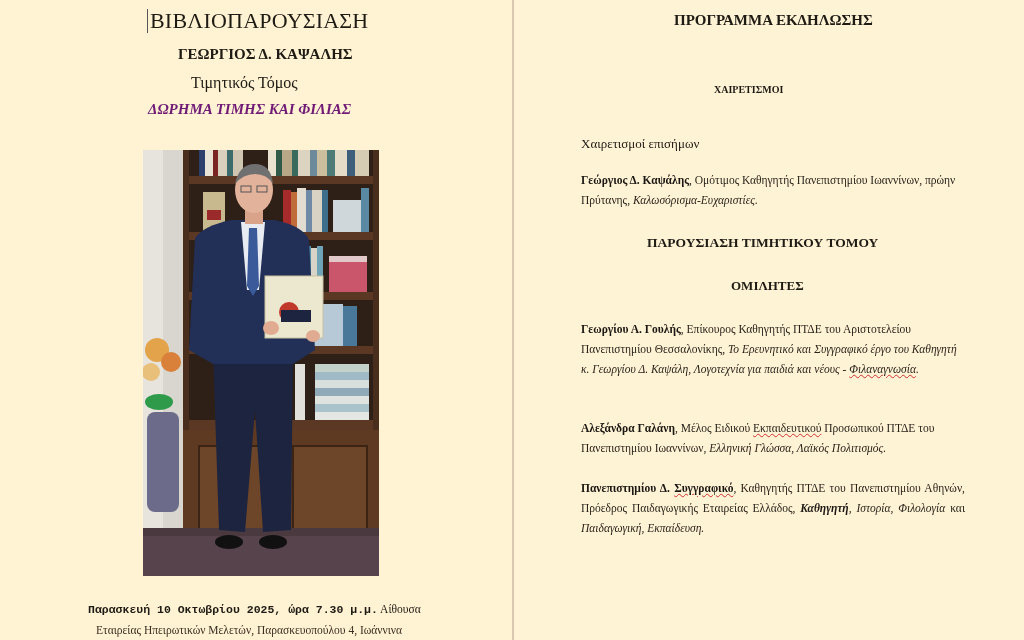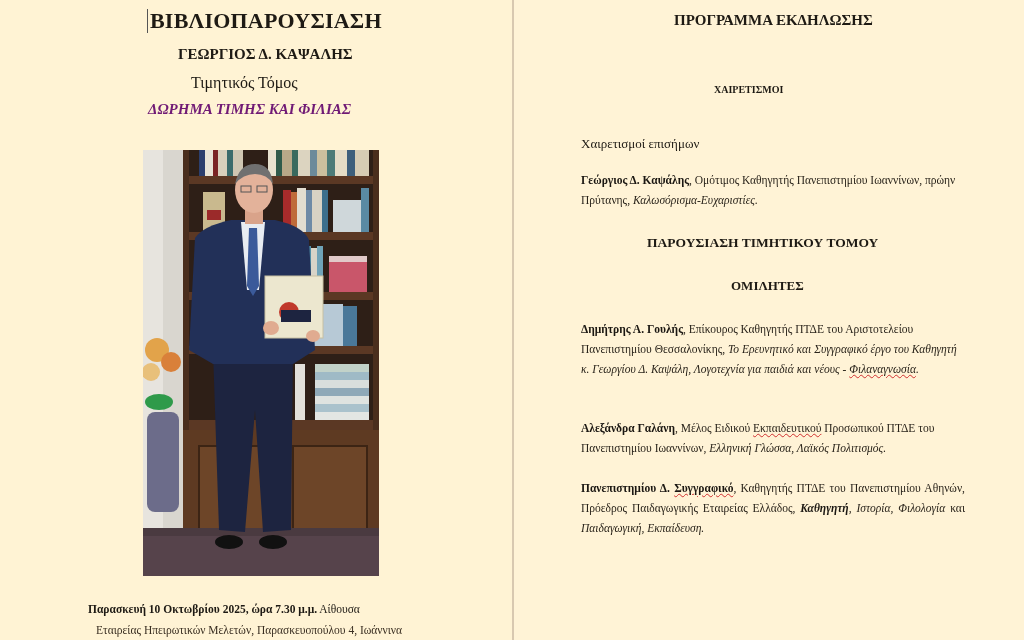--- a/index.html
+++ b/index.html
@@ -9,29 +9,29 @@
     font-family:"Liberation Serif","DejaVu Serif",serif;
     color:#1e1a14;
   }
   .page { position:absolute; top:0; height:640px; background:#fff3d4; }
   .page-left { left:0; width:512px; }
   .page-right { left:514px; width:510px; background:#fff3d6; }
   .divider { position:absolute; left:512px; top:0; width:2px; height:640px; background:#d8c8b0; }
 
   .t { position:absolute; white-space:nowrap; }
   .caret { position:absolute; left:147px; top:9px; width:1px; height:24px; background:#555; }
-  .title-main { left:150px; top:8px; font-size:22px; font-weight:bold; letter-spacing:0.2px; }
+  .title-main { left:150px; top:8px; font-size:22px; font-weight:normal; letter-spacing:0.2px; }
   .title-author { left:178px; top:46px; font-size:15px; font-weight:bold; }
   .title-vol { left:191px; top:74px; font-size:16px; font-weight:normal; }
   .title-red { left:148px; top:101px; font-size:15px; font-weight:bold; font-style:italic; color:#701a75; }
 
   .photo { position:absolute; left:143px; top:150px; width:236px; height:426px; overflow:hidden; background:#5a3b26; }
 
   .footer1 { left:88px; top:603px; font-size:11.5px; }
-  .footer1 b { font-weight:bold; }
+  .footer1 b { font-weight:bold;font-family:Liberation Mono, monospace; }
   .footer2 { left:96px; top:624px; font-size:11.5px; color:#3a2f22; }
 
   .r-h1 { left:674px; top:12px; font-size:15px; font-weight:bold; }
   .r-h2 { left:714px; top:84px; font-size:10px; font-weight:bold; }
   .r-h3 { left:581px; top:116px; font-size:13px; font-weight:normal;margin-top:20px; }
   .para { position:absolute; left:581px; width:384px; font-size:11.5px; line-height:20px; color:#2a241b; }
   .para .nm { font-weight:bold; color:#1b1712; }
   .para i { font-style:italic; }
   .sq { text-decoration:underline wavy #d03030; text-decoration-thickness:1px; }
   .justify { text-align:justify; }
@@ -173,21 +173,21 @@
 <div class="t r-h3">Χαιρετισμοί επισήμων</div>
 
 <div class="para" style="top:170px;">
   <span class="nm">Γεώργιος Δ. Καψάλης</span><span>, Ομότιμος Καθηγητής Πανεπιστημίου Ιωαννίνων, πρώην Πρύτανης, </span><i>Καλωσόρισμα-Ευχαριστίες.</i>
 </div>
 
 <div class="t r-h4">ΠΑΡΟΥΣΙΑΣΗ ΤΙΜΗΤΙΚΟΥ ΤΟΜΟΥ</div>
 <div class="t r-h5">ΟΜΙΛΗΤΕΣ</div>
 
 <div class="para" style="top:319px;">
-  <span class="nm">Δημήτρης Α. Γουλής</span><span>, Επίκουρος Καθηγητής ΠΤΔΕ του Αριστοτελείου Πανεπιστημίου Θεσσαλονίκης, </span><i>Το Ερευνητικό και Συγγραφικό έργο του Καθηγητή κ. Γεωργίου Δ. Καψάλη, Λογοτεχνία για παιδιά και νέους - </i><i class="sq">Φιλαναγνωσία</i><i>.</i>
+  <span class="nm">Γεωργίου Α. Γουλής</span><span>, Επίκουρος Καθηγητής ΠΤΔΕ του Αριστοτελείου Πανεπιστημίου Θεσσαλονίκης, </span><i>Το Ερευνητικό και Συγγραφικό έργο του Καθηγητή κ. Γεωργίου Δ. Καψάλη, Λογοτεχνία για παιδιά και νέους - </i><i class="sq">Φιλαναγνωσία</i><i>.</i>
 </div>
 
 <div class="para" style="top:418px;">
   <span class="nm">Αλεξάνδρα Γαλάνη</span><span>, Μέλος Ειδικού </span><span class="sq">Εκπαιδευτικού</span><span> Προσωπικού ΠΤΔΕ του Πανεπιστημίου Ιωαννίνων, </span><i>Ελληνική Γλώσσα, Λαϊκός Πολιτισμός.</i>
 </div>
 
 <div class="para justify" style="top:478px;">
   <span class="nm">Πανεπιστημίου Δ. </span><span class="nm sq">Συγγραφικό</span><span>, Καθηγητής ΠΤΔΕ του Πανεπιστημίου Αθηνών, Πρόεδρος Παιδαγωγικής Εταιρείας Ελλάδος, </span><i class="nm">Καθηγητή</i><i>, Ιστορία, Φιλολογία </i><span>και</span><i> Παιδαγωγική, Εκπαίδευση.</i>
 </div>
 

